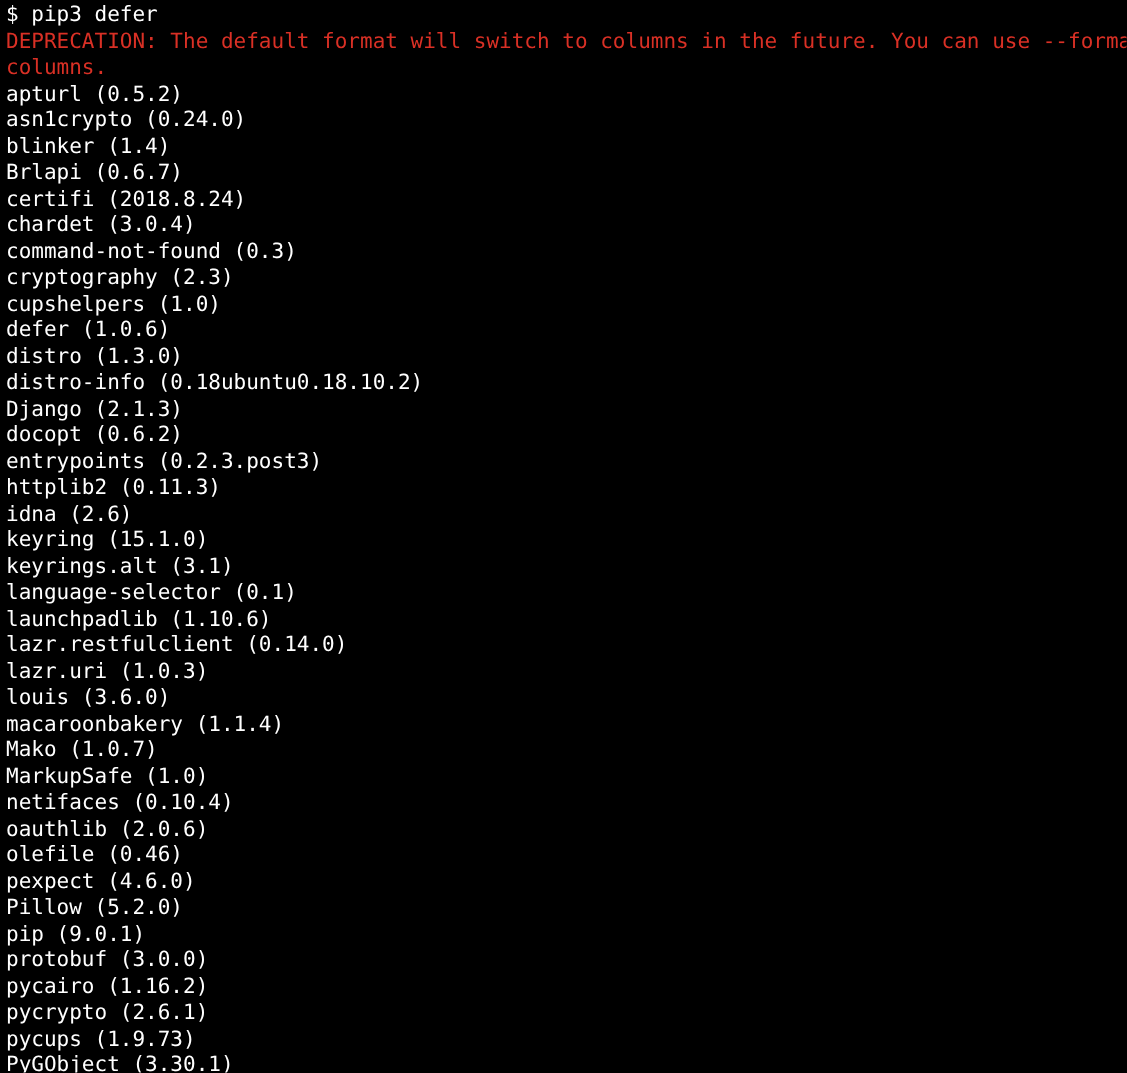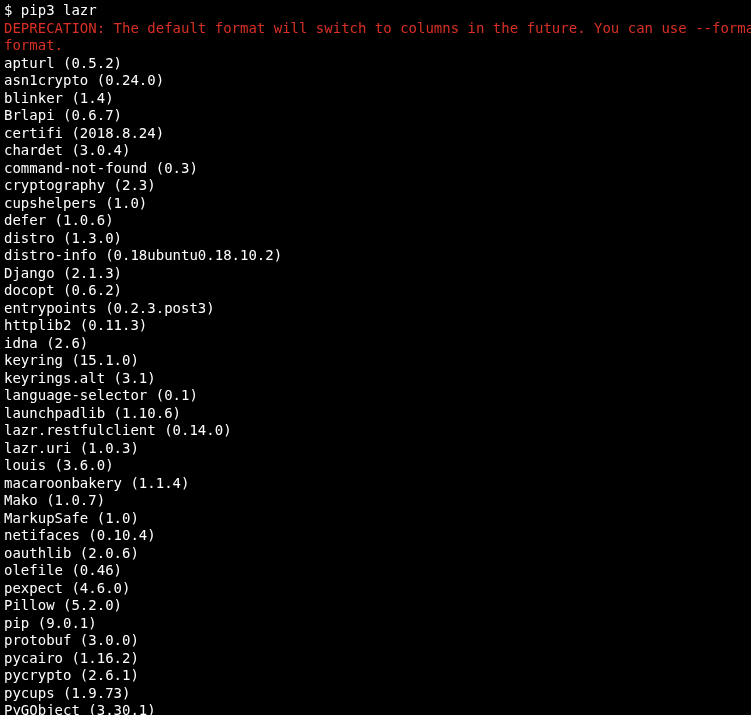--- a/index.html
+++ b/index.html
@@ -21,23 +21,23 @@
   .prompt-line {
     color: #ffffff;
   }
   .warning {
     color: #d93025; 
   }
 </style>
 </head>
 <body>
 
-<div class="terminal"><span class="prompt-line">$ pip3 lazr</span>
+<div class="terminal"><span class="prompt-line">$ pip3 defer</span>
 <span class="warning">DEPRECATION: The default format will switch to columns in the future. You can use --format=(le</span>
-<span class="warning">format.</span>
+<span class="warning">columns.</span>
 <div id="pkg-list">apturl (0.5.2)
 asn1crypto (0.24.0)
 blinker (1.4)
 Brlapi (0.6.7)
 certifi (2018.8.24)
 chardet (3.0.4)
 command-not-found (0.3)
 cryptography (2.3)
 cupshelpers (1.0)
 defer (1.0.6)

